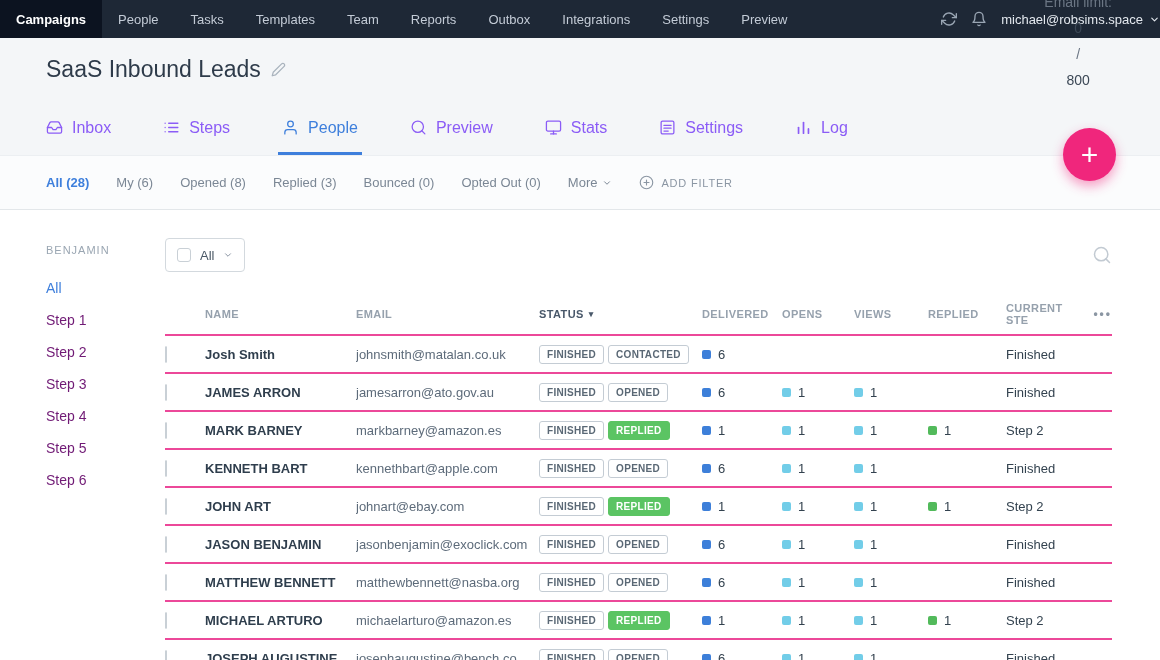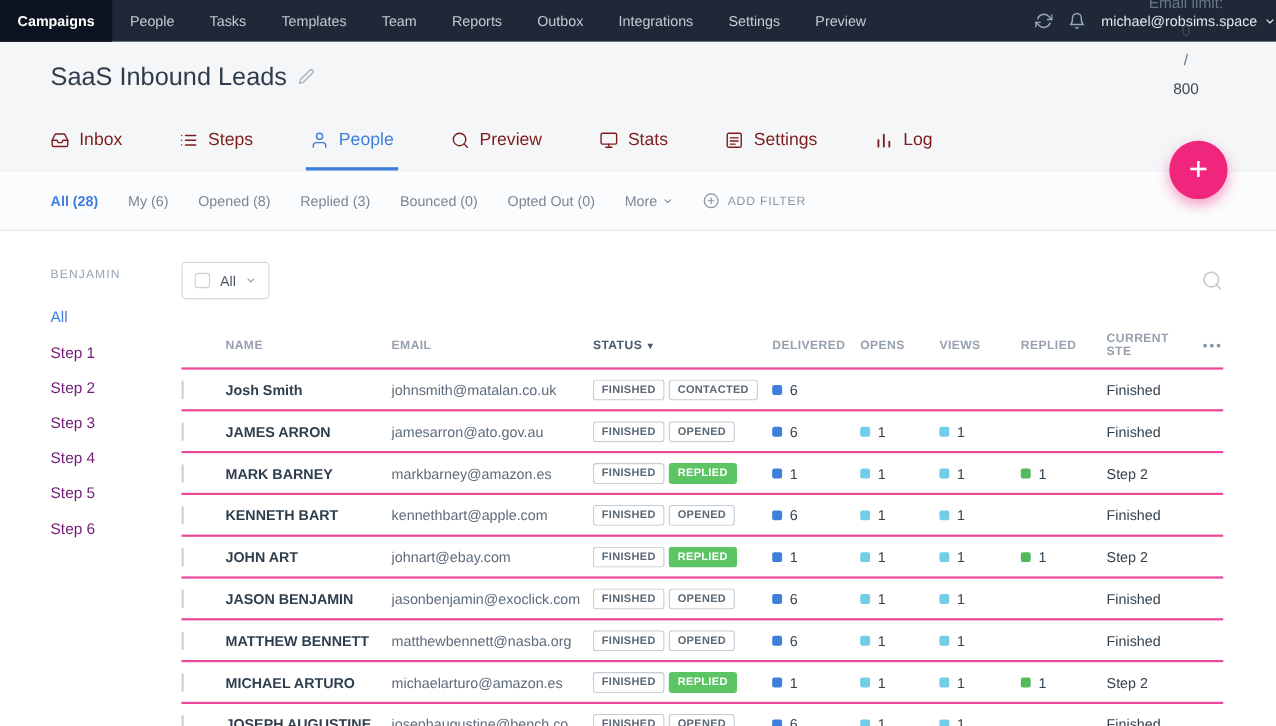--- a/index.html
+++ b/index.html
@@ -32,21 +32,21 @@
   .pencil{color:#a9b3bd;cursor:pointer;}
   .header-right{margin-left:auto;display:flex;align-items:center;gap:10px;font-size:14px;color:#6b7684;flex-direction:column;}
   .limit-vals{color:#3c4856;}
   .active-label{color:#a16207;margin-left:8px;}
   .toggle{width:36px;height:20px;border-radius:10px;background:var(--toggle-green);position:relative;cursor:pointer;}
   .toggle .knob{position:absolute;top:2px;right:2px;width:16px;height:16px;border-radius:50%;background:#fff;
     box-shadow:0 1px 2px rgba(0,0,0,.25);}
 
   
   .tabs{height:55px;background:#f4f6f8;display:flex;align-items:stretch;padding-left:46px;gap:52px;position:relative;}
-  .tab{display:flex;align-items:center;gap:9px;font-size:16px;color:#7f1d1d;cursor:pointer;position:relative;}
+  .tab{display:flex;align-items:center;gap:9px;font-size:16px;color:#8b5cf6;cursor:pointer;position:relative;}
   .tab.active{color:var(--accent);}
   .tab.active::after{content:"";position:absolute;left:-4px;right:-4px;bottom:0;height:3px;background:var(--accent);}
   .fab{position:absolute;top:128px;right:44px;width:53px;height:53px;border-radius:50%;
     background:var(--pink);color:#fff;font-size:30px;font-weight:300;display:flex;align-items:center;
     justify-content:center;cursor:pointer;box-shadow:0 5px 12px rgba(240,38,124,.45);z-index:5;border:none;}
 
   
   .filterbar{height:55px;background:#fbfcfd;border-top:1px solid #eceff2;border-bottom:1px solid #e3e7ea;
     display:flex;align-items:center;padding-left:46px;gap:27px;font-size:13px;color:#7b8795;}
   .filter-item{cursor:pointer;}

